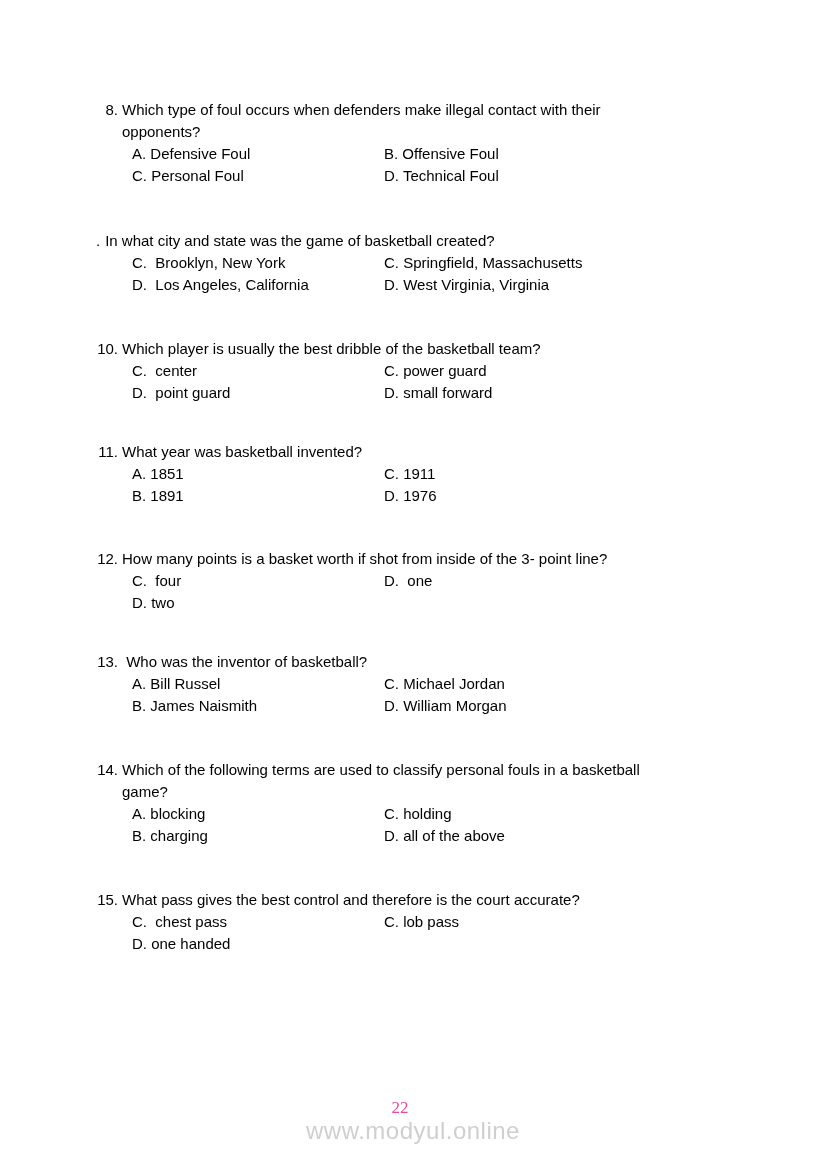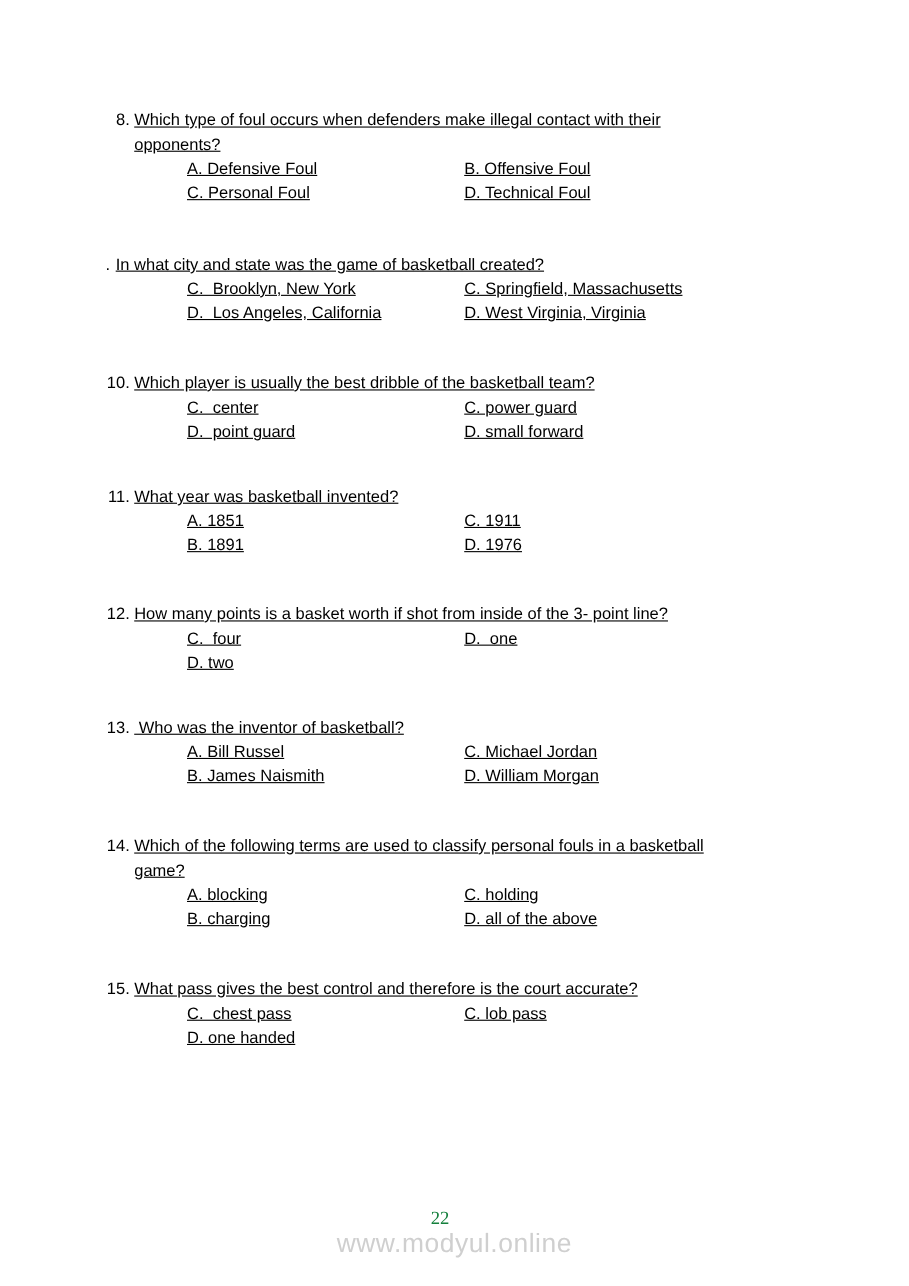--- a/index.html
+++ b/index.html
@@ -15,21 +15,20 @@
     font-family: "Liberation Sans", sans-serif;
     font-size: 15px;
     line-height: 22px;
     color: #000000;
     overflow: hidden;
   }
   .q {
     position: absolute;
     left: 92px;
     width: 660px;
-    text-decoration: underline;
   }
   .qline {
     padding-left: 30px;
     text-indent: -30px;
     white-space: pre-wrap;
   }
   .qline--cont {
     text-indent: 0;
   }
   .qnum {
@@ -43,38 +42,38 @@
   .q--inline .qline {
     padding-left: 4px;
     text-indent: 0;
   }
   .q--inline .qnum {
     width: auto;
     margin-right: 5px;
     text-align: left;
   }
   .opts {
-    margin-left: 78px;
+    margin-left: 40px;
     display: grid;
     grid-template-columns: 252px 1fr;
     white-space: pre-wrap;
   }
   .opt {
     display: block;
   }
   .page-number {
     position: absolute;
     top: 1097px;
     left: 0;
     width: 800px;
     text-align: center;
     font-family: "Liberation Serif", serif;
     font-size: 17px;
     line-height: 22px;
-    color: #15803d;
+    color: #ec4899;
   }
   .watermark {
     position: absolute;
     top: 1120px;
     left: 0;
     width: 826px;
     text-align: center;
     font-size: 24px;
     line-height: 22px;
     letter-spacing: 0.5px;

